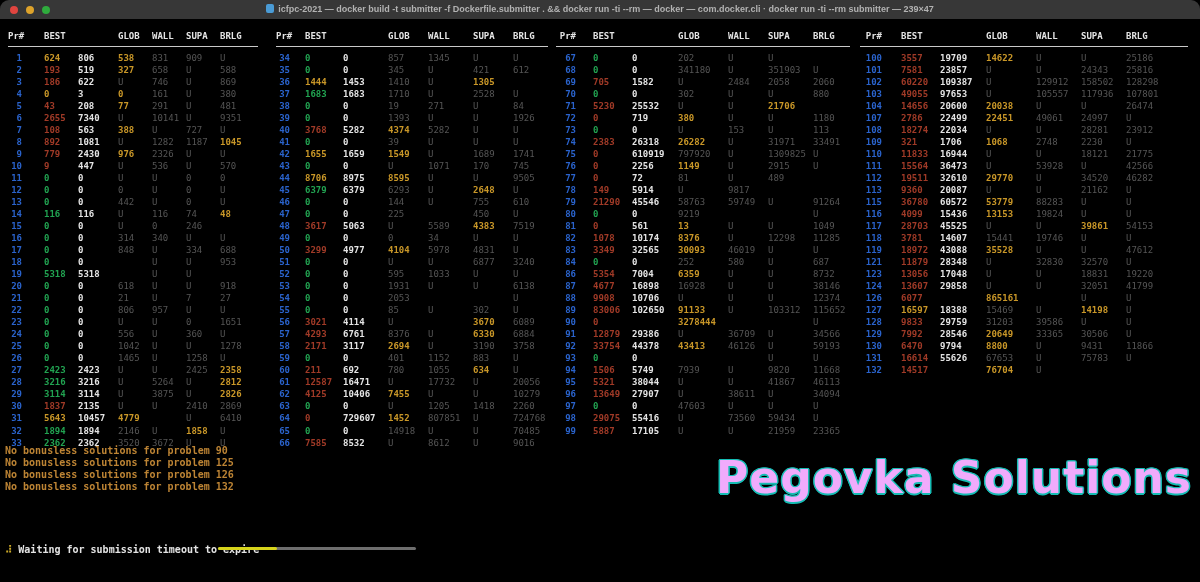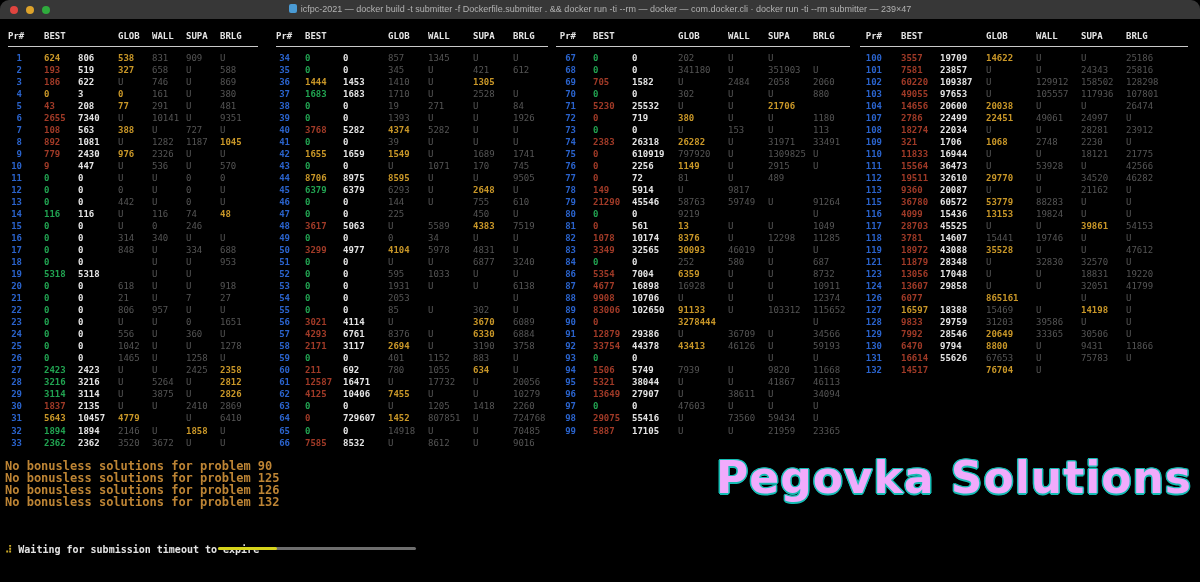--- a/index.html
+++ b/index.html
@@ -3,21 +3,21 @@
 <meta charset="utf-8">
 <style>
   html,body{margin:0;padding:0;background:#000;}
   body{width:1200px;height:582px;overflow:hidden;position:relative;font-family:"DejaVu Sans Mono",monospace;}
   .window{position:absolute;inset:0;background:#000;border-radius:9px 9px 0 0;overflow:hidden;}
   .titlebar{position:absolute;top:0;left:0;right:0;height:19px;background:#373737;border-bottom:1px solid #1c1c1c;}
   .light{position:absolute;top:6px;width:8px;height:8px;border-radius:50%;}
   .light.red{left:10px;background:#e1453f;}
   .light.yellow{left:26px;background:#dea32b;}
   .light.green{left:42px;background:#2fab3d;}
-  .titletext{position:absolute;top:4px;left:0;right:0;text-align:center;font-family:"Liberation Sans",sans-serif;font-size:9px;color:#b2b2b2;white-space:nowrap;}
+  .titletext{position:absolute;top:4px;left:0;right:0;text-align:center;font-family:"Liberation Sans",sans-serif;font-size:9px;color:#b2b2b2;white-space:nowrap;font-weight:bold;}
   .doc-icon{display:inline-block;width:8px;height:9px;background:#4a9bd5;border-radius:2px;vertical-align:-1px;margin-right:4px;}
   .term{position:absolute;top:19px;left:0;right:0;bottom:0;background:#000;font-size:9px;}
   .ptable{position:absolute;top:11px;white-space:nowrap;text-decoration:underline;}
   .t0{left:8px;} .t1{left:276px;} .t2{left:556px;} .t3{left:860px;}
   .hdr,.row{height:12.03px;line-height:12.03px;white-space:nowrap;}
   .hdr span{color:#e4e4e4;font-weight:bold;}
   .sep{height:1px;background:#c9c9c9;margin:4px 0 5px 0;}
   .ptable span{display:inline-block;vertical-align:top;}
   .t0 .k0{width:14px;text-align:right;} .t0 .k1{margin-left:22px;width:34px;} .t0 .k2{width:40px;}
   .t0 .k3{width:34px;} .t0 .k4{width:34px;} .t0 .k5{width:34px;} .t0 .k6{width:38px;}
@@ -27,21 +27,21 @@
   .t2 .k3{width:50px;} .t2 .k4{width:40px;} .t2 .k5{width:45px;} .t2 .k6{width:50px;}
   .t3 .k0{width:22px;text-align:right;} .t3 .k1{margin-left:19px;width:39px;} .t3 .k2{width:46px;}
   .t3 .k3{width:50px;} .t3 .k4{width:45px;} .t3 .k5{width:45px;} .t3 .k6{width:50px;}
   .t0 .sep{width:250px;} .t1 .sep{width:272px;} .t2 .sep{width:294px;} .t3 .sep{width:328px;}
   .b{color:#2a63cc;font-weight:bold;}
   .g{color:#21a351;font-weight:bold;}
   .r{color:#a03a27;font-weight:bold;}
   .o{color:#c99728;font-weight:bold;}
   .w{color:#e4e4e4;font-weight:bold;}
   .d{color:#555555;}
-  .messages{position:absolute;left:5px;top:441px;color:#bd8434;font-weight:bold;line-height:12.1px;font-size:12px;}
+  .messages{position:absolute;left:5px;top:426px;color:#bd8434;font-weight:bold;line-height:12.1px;font-size:10px;}
   .statusline{position:absolute;left:5px;top:524px;height:14px;line-height:14px;font-size:10px;white-space:nowrap;}
   .spinner{color:#c9a728;font-weight:bold;}
   .statustext{color:#e4e4e4;font-weight:bold;margin-left:6px;}
   .pbar{position:absolute;left:218px;top:528px;height:3px;width:198px;background:#6e6e6e;border-radius:2px;}
   .pfill{height:3px;background:#d6d41c;border-radius:2px;}
   .watermark{position:absolute;right:8px;top:433px;font-family:"DejaVu Sans",sans-serif;font-size:44px;font-weight:bold;letter-spacing:1px;color:#f0abfc;white-space:nowrap;
     text-shadow:-1.5px 0 #16bdb4,1.5px 0 #16bdb4,0 -1.5px #16bdb4,0 1.5px #16bdb4,-1px -1px #16bdb4,1px 1px #16bdb4,-1px 1px #16bdb4,1px -1px #16bdb4;}
 </style>
 </head>
 <body>
@@ -149,21 +149,21 @@
           <div class="row"><span class="k0 b">76</span><span class="k1 r">0</span><span class="k2 w">2256</span><span class="k3 o">1149</span><span class="k4 d">U</span><span class="k5 d">2915</span><span class="k6 d">U</span></div>
           <div class="row"><span class="k0 b">77</span><span class="k1 r">0</span><span class="k2 w">72</span><span class="k3 d">81</span><span class="k4 d">U</span><span class="k5 d">489</span><span class="k6 d"></span></div>
           <div class="row"><span class="k0 b">78</span><span class="k1 r">149</span><span class="k2 w">5914</span><span class="k3 d">U</span><span class="k4 d">9817</span><span class="k5 d"></span><span class="k6 d"></span></div>
           <div class="row"><span class="k0 b">79</span><span class="k1 r">21290</span><span class="k2 w">45546</span><span class="k3 d">58763</span><span class="k4 d">59749</span><span class="k5 d">U</span><span class="k6 d">91264</span></div>
           <div class="row"><span class="k0 b">80</span><span class="k1 g">0</span><span class="k2 w">0</span><span class="k3 d">9219</span><span class="k4 d"></span><span class="k5 d"></span><span class="k6 d">U</span></div>
           <div class="row"><span class="k0 b">81</span><span class="k1 r">0</span><span class="k2 w">561</span><span class="k3 o">13</span><span class="k4 d">U</span><span class="k5 d">U</span><span class="k6 d">1049</span></div>
           <div class="row"><span class="k0 b">82</span><span class="k1 r">1078</span><span class="k2 w">10174</span><span class="k3 o">8376</span><span class="k4 d">U</span><span class="k5 d">12298</span><span class="k6 d">11285</span></div>
           <div class="row"><span class="k0 b">83</span><span class="k1 r">3349</span><span class="k2 w">32565</span><span class="k3 o">30093</span><span class="k4 d">46019</span><span class="k5 d">U</span><span class="k6 d">U</span></div>
           <div class="row"><span class="k0 b">84</span><span class="k1 g">0</span><span class="k2 w">0</span><span class="k3 d">252</span><span class="k4 d">580</span><span class="k5 d">U</span><span class="k6 d">687</span></div>
           <div class="row"><span class="k0 b">86</span><span class="k1 r">5354</span><span class="k2 w">7004</span><span class="k3 o">6359</span><span class="k4 d">U</span><span class="k5 d">U</span><span class="k6 d">8732</span></div>
-          <div class="row"><span class="k0 b">87</span><span class="k1 r">4677</span><span class="k2 w">16898</span><span class="k3 d">16928</span><span class="k4 d">U</span><span class="k5 d">U</span><span class="k6 d">10911</span></div>
+          <div class="row"><span class="k0 b">87</span><span class="k1 r">4677</span><span class="k2 w">16898</span><span class="k3 d">16928</span><span class="k4 d">U</span><span class="k5 d">U</span><span class="k6 d">38146</span></div>
           <div class="row"><span class="k0 b">88</span><span class="k1 r">9908</span><span class="k2 w">10706</span><span class="k3 d">U</span><span class="k4 d">U</span><span class="k5 d">U</span><span class="k6 d">12374</span></div>
           <div class="row"><span class="k0 b">89</span><span class="k1 r">83006</span><span class="k2 w">102650</span><span class="k3 o">91133</span><span class="k4 d">U</span><span class="k5 d">103312</span><span class="k6 d">115652</span></div>
           <div class="row"><span class="k0 b">90</span><span class="k1 r">0</span><span class="k2 w"></span><span class="k3 o">3278444</span><span class="k4 d"></span><span class="k5 d"></span><span class="k6 d">U</span></div>
           <div class="row"><span class="k0 b">91</span><span class="k1 r">12879</span><span class="k2 w">29386</span><span class="k3 d">U</span><span class="k4 d">36709</span><span class="k5 d">U</span><span class="k6 d">34566</span></div>
           <div class="row"><span class="k0 b">92</span><span class="k1 r">33754</span><span class="k2 w">44378</span><span class="k3 o">43413</span><span class="k4 d">46126</span><span class="k5 d">U</span><span class="k6 d">59193</span></div>
           <div class="row"><span class="k0 b">93</span><span class="k1 g">0</span><span class="k2 w">0</span><span class="k3 d"></span><span class="k4 d"></span><span class="k5 d">U</span><span class="k6 d">U</span></div>
           <div class="row"><span class="k0 b">94</span><span class="k1 r">1506</span><span class="k2 w">5749</span><span class="k3 d">7939</span><span class="k4 d">U</span><span class="k5 d">9820</span><span class="k6 d">11668</span></div>
           <div class="row"><span class="k0 b">95</span><span class="k1 r">5321</span><span class="k2 w">38044</span><span class="k3 d">U</span><span class="k4 d">U</span><span class="k5 d">41867</span><span class="k6 d">46113</span></div>
           <div class="row"><span class="k0 b">96</span><span class="k1 r">13649</span><span class="k2 w">27907</span><span class="k3 d">U</span><span class="k4 d">38611</span><span class="k5 d">U</span><span class="k6 d">34094</span></div>
           <div class="row"><span class="k0 b">97</span><span class="k1 g">0</span><span class="k2 w">0</span><span class="k3 d">47603</span><span class="k4 d">U</span><span class="k5 d">U</span><span class="k6 d">U</span></div>

